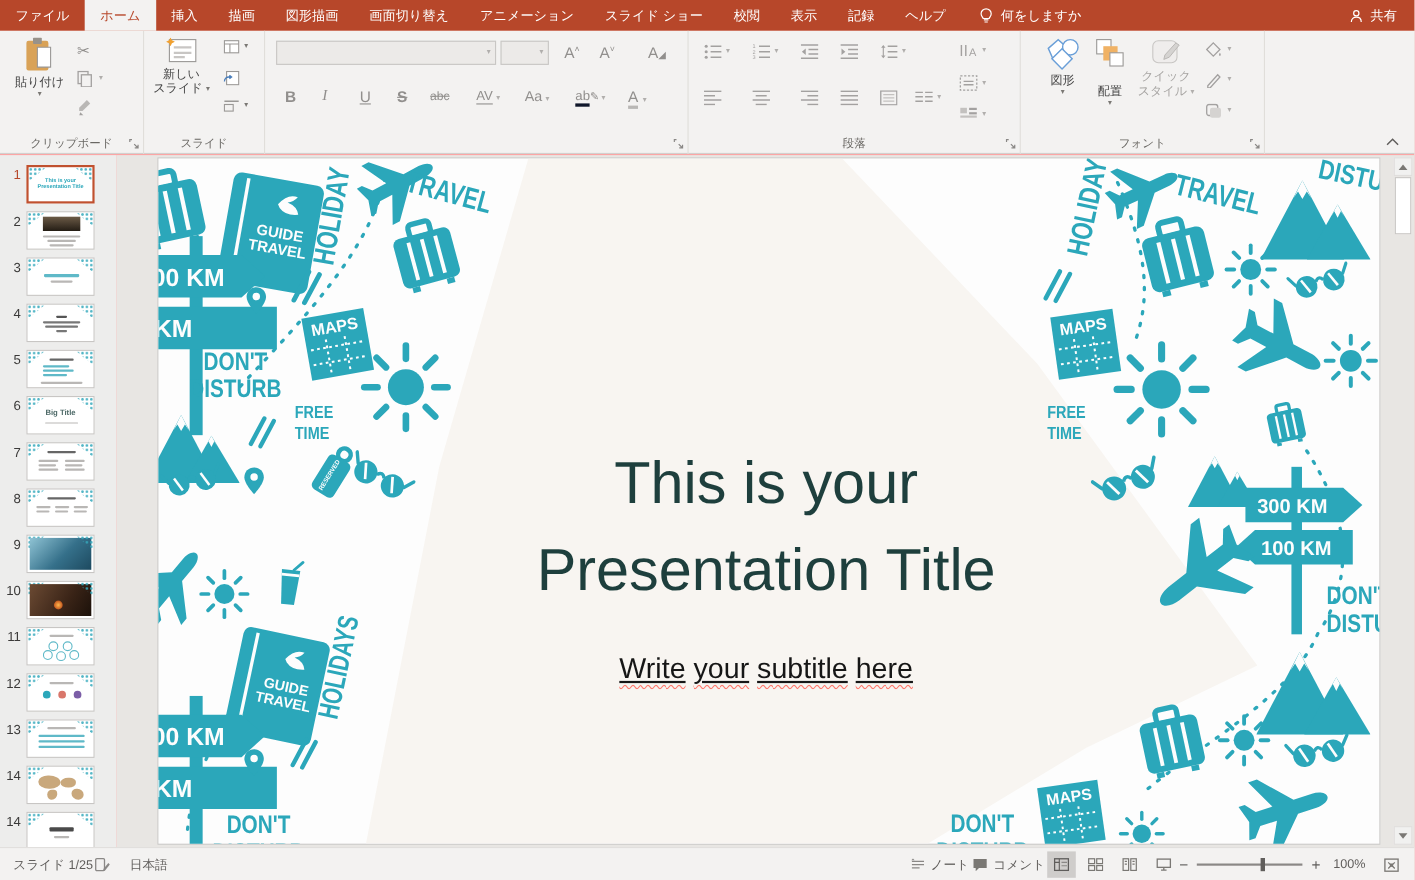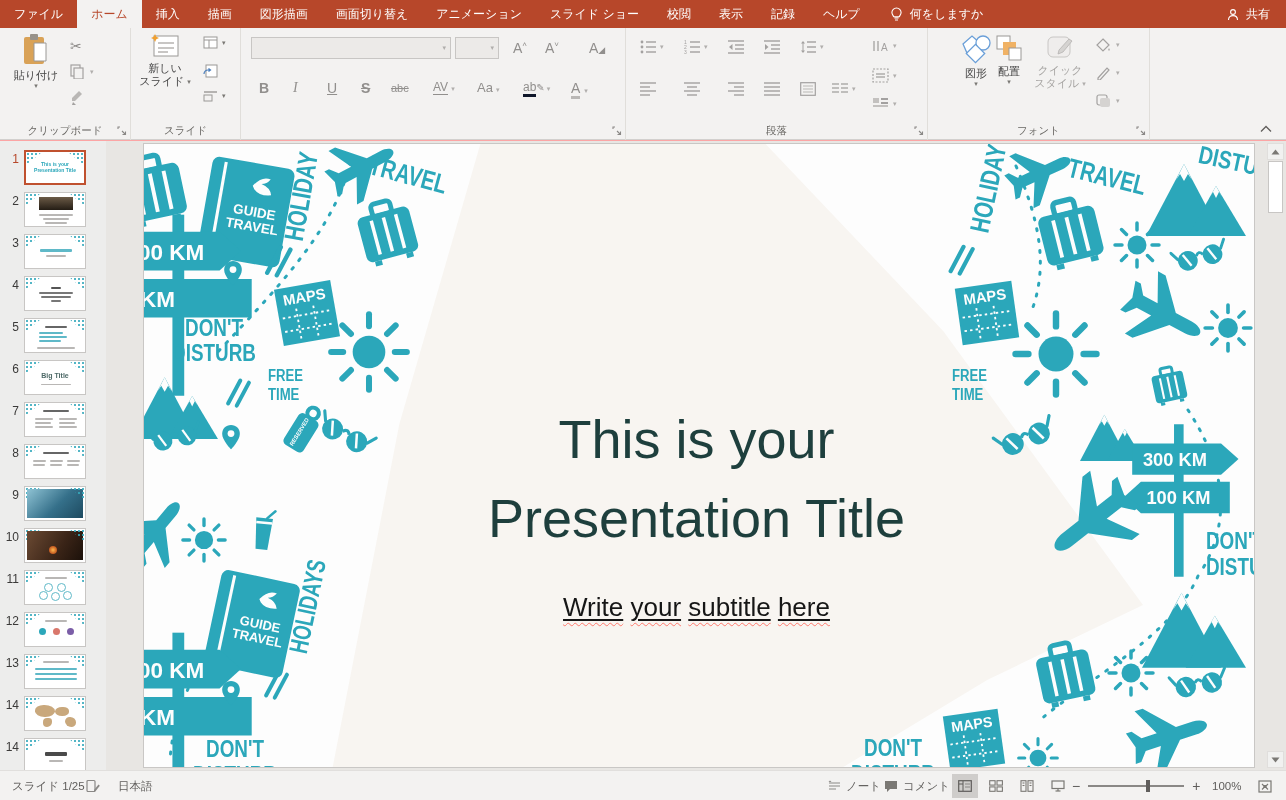--- a/index.html
+++ b/index.html
@@ -360,38 +360,38 @@
           </svg>
         <span class="dd dis">▾</span>
       </div>
       <div class="glabel">段落</div>
       <svg class="dlaunch" viewBox="0 0 10 10">
           <path d="M1 3 V1 h2 M5 5 l3.5 3.5 M8.5 5.5 V8.5 H5.5" fill="none" stroke="#8a8886" stroke-width="1.1"></path>
         </svg>
     </div>
 
     <div class="rg" style="left:928px;width:222px">
-      <div class="bigbtn" style="left:25px;top:6px;width:46px">
+      <div class="bigbtn" style="left:15px;top:6px;width:46px">
         <svg width="32" height="30" viewBox="0 0 32 30">
           <path d="M3 10 L12 2 L21 10 L17 19 L7 19 Z" fill="#fff" stroke="#6a9fd8" stroke-width="1.3"></path>
           <circle cx="23" cy="9" r="7" fill="#fff" stroke="#6a9fd8" stroke-width="1.3"></circle>
           <rect x="9" y="13" width="13" height="13" transform="rotate(45 15.5 19.5)" fill="#fff" stroke="#6a9fd8" stroke-width="1.3"></rect>
         </svg>
         <span style="display:flex;gap:3px;align-items:center;margin-top:3px">
             <span>図形</span>
           </span>
         <span class="dd">▾</span>
       </div>
       <div class="bigbtn" style="left:58px;top:6px;width:46px">
         <svg width="28" height="28" viewBox="0 0 28 28">
           <rect x="2" y="2" width="13" height="13" fill="#fff" stroke="#9a9896"></rect>
           <rect x="8" y="8" width="13" height="13" fill="#f0b265"></rect>
           <rect x="14" y="14" width="12" height="12" fill="#fff" stroke="#9a9896"></rect>
         </svg>
-        <span style="margin-top:3px">配置</span>
+        <span style="margin-top:15px">配置</span>
         <span class="dd">▾</span>
       </div>
       <div class="bigbtn" style="left:106px;top:6px;width:52px;color:#a6a4a2">
         <svg width="30" height="28" viewBox="0 0 30 28">
           <rect x="3" y="3" width="22" height="20" rx="5" fill="#efedec" stroke="#c8c6c4"></rect>
           <path d="M14 16 L24 5 l3 2 -9 11 -5 2 Z" fill="#d5d3d1" stroke="#b5b3b1" stroke-width="0.8"></path>
         </svg>
         <span style="margin-top:2px">クイック</span>
         <span style="display:flex;gap:3px;align-items:center">
             <span>スタイル</span>

